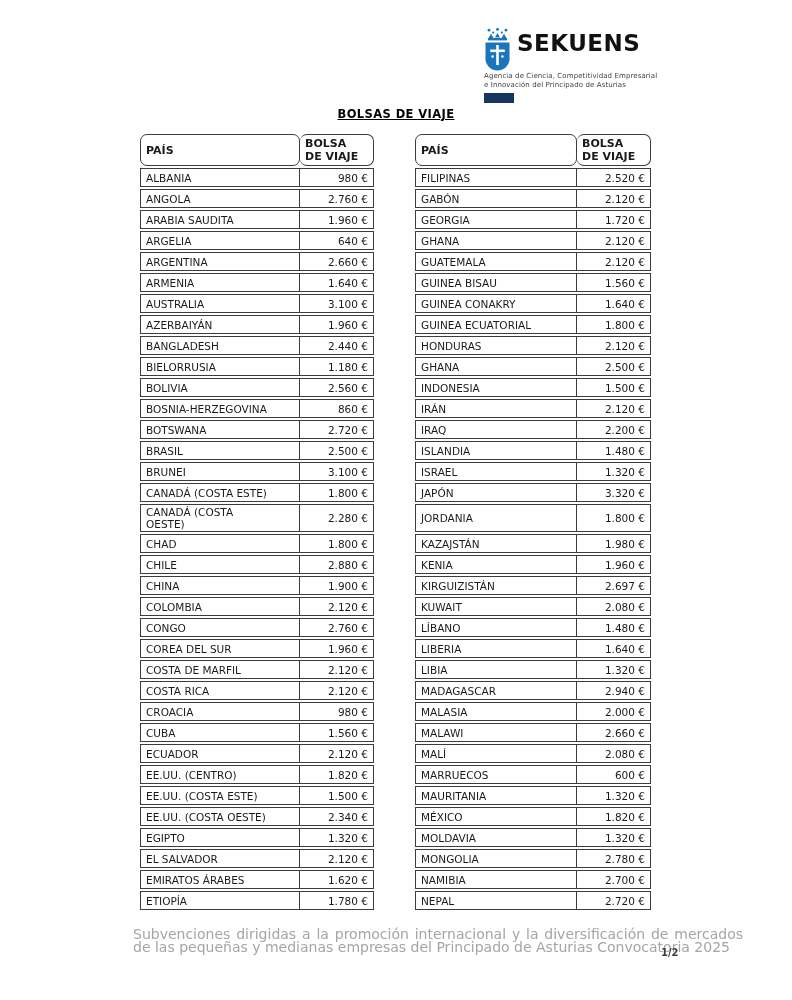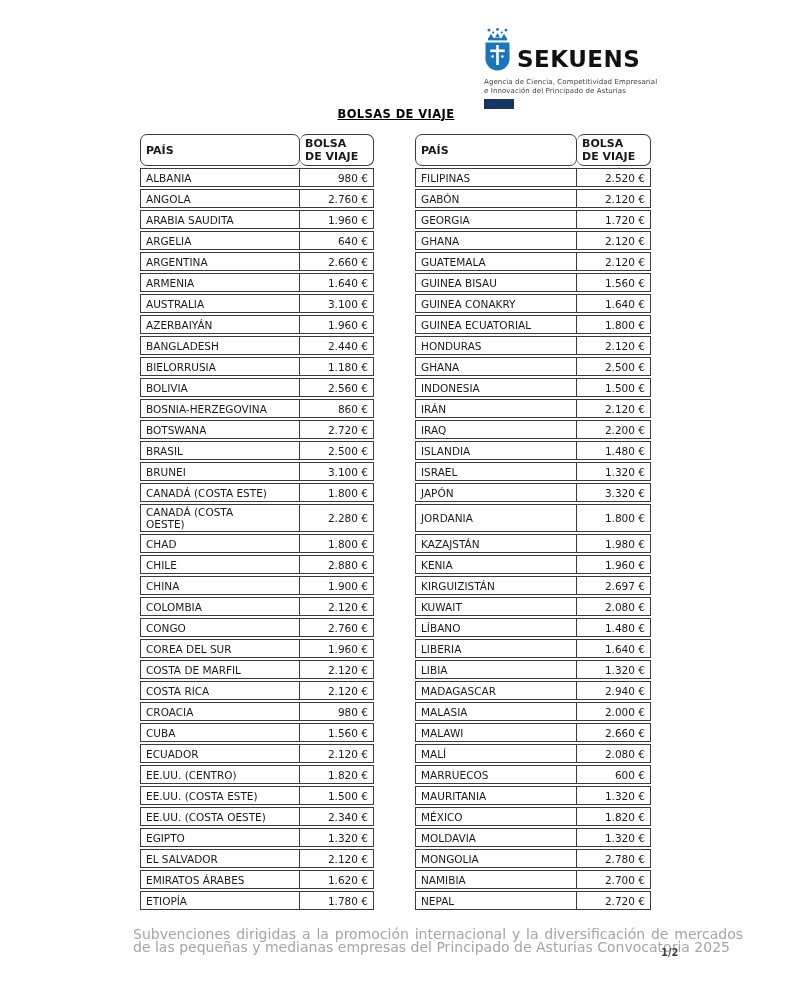--- a/index.html
+++ b/index.html
@@ -7,24 +7,24 @@
     position:relative;
     width:792px;height:1000px;
     background:#ffffff;
     font-family:"DejaVu Sans","Liberation Sans",sans-serif;
     color:#1a1a1a;
     overflow:hidden;
     margin:0 auto;
   }
   
   .logo{position:absolute;left:484px;top:28px;width:170px;}
-  .logo-row{display:flex;align-items:flex-end;}
+  .logo-row{display:flex;align-items:flex-start;}
   .shield{width:27px;height:44px;flex:0 0 auto;}
   .brand{font-size:23px;font-weight:bold;letter-spacing:.5px;color:#111;margin-left:6px;margin-top:2px;}
-  .tagline{margin-top:6px;font-size:7px;line-height:8.5px;color:#3f3f3f;letter-spacing:.1px;white-space:nowrap;}
+  .tagline{margin-top:0;font-size:7px;line-height:8.5px;color:#3f3f3f;letter-spacing:.1px;white-space:nowrap;}
   .logo-bar{width:30px;height:10px;background:#16355f;margin-top:4px;}
   
   .title{position:absolute;left:0;top:107px;width:100%;margin:0;
     text-align:center;font-size:11.5px;font-weight:bold;letter-spacing:.4px;color:#000;text-decoration:underline;}
   
   table.bolsas{
     position:absolute;left:140px;top:132px;
     width:511px;table-layout:fixed;
     border-collapse:separate;border-spacing:0 2px;
     font-size:10.5px;

